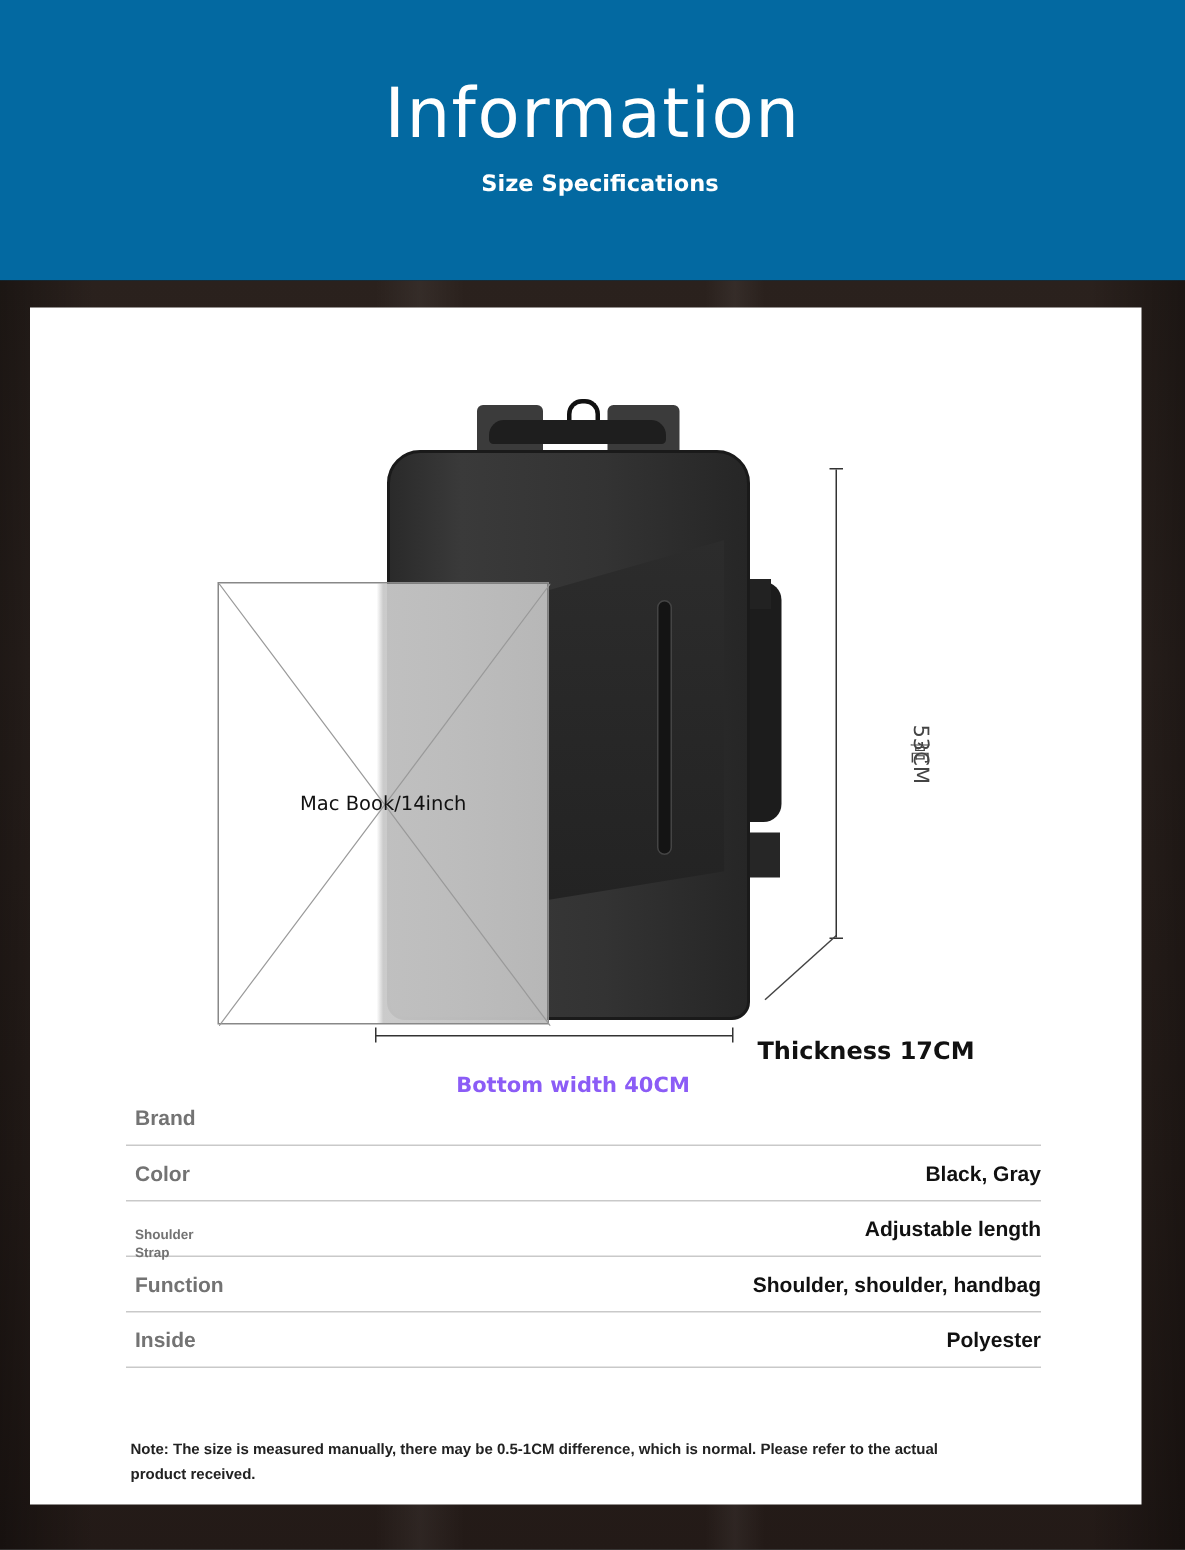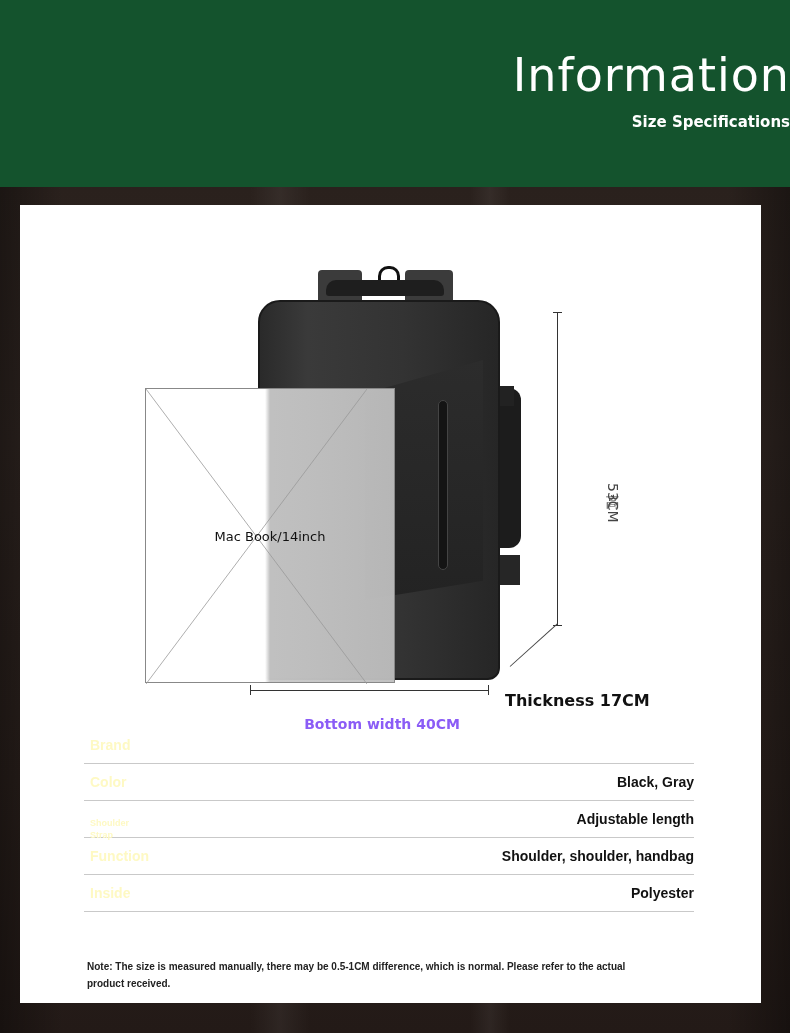--- a/index.html
+++ b/index.html
@@ -1,21 +1,21 @@
 <!DOCTYPE html>
 <html><head>
   <meta charset="utf-8">
   <style>
     * { margin: 0; padding: 0; box-sizing: border-box; }
     html, body { width: 790px; height: 1033px; overflow: hidden; background: #000; }
     body { position: relative; font-family: "Liberation Sans", sans-serif; }
 
     .header {
       position: absolute; left: 0; top: 0; width: 790px; height: 187px;
-      background: #14532d; color: #fff; text-align: right;
+      background: #0369a1; color: #fff; text-align: center;
     }
     .header .title {
       position: absolute; left: 0; right: 0; top: 48px;
       font-family: "DejaVu Sans", sans-serif; font-size: 46px; font-weight: normal;
       letter-spacing: 1px; color: #fff;
     }
     .header .subtitle {
       position: absolute; left: 0; right: 0; top: 113px;
       font-family: "DejaVu Sans", sans-serif; font-size: 15px; font-weight: bold; color: #fff; margin-left: 10px;
     }
@@ -52,21 +52,21 @@
       left: 365px; top: 360px; width: 118px; height: 240px;
       background: linear-gradient(180deg, #2c2c2c 0%, #232323 100%);
       clip-path: polygon(0 14%, 100% 0, 100% 92%, 0 100%);
     }
     .bp-zip { left: 438px; top: 400px; width: 10px; height: 170px; background: #141414; border-radius: 5px; border: 1px solid #444; }
     .bp-side { left: 497px; top: 388px; width: 24px; height: 160px; background: #1c1c1c; border-radius: 0 12px 12px 0; }
     .bp-buckle1 { left: 500px; top: 386px; width: 14px; height: 20px; background: #222; }
     .bp-buckle2 { left: 500px; top: 555px; width: 20px; height: 30px; background: #262626; }
 
     .laptop {
-      position: absolute; left: 145px; top: 388px; width: 250px; height: 295px;
+      position: absolute; left: 145px; top: 388px; width: 221px; height: 295px;
       border: 1.5px solid #888;
       background: linear-gradient(90deg, #ffffff 0%, #ffffff 48%, rgba(200,200,200,0.95) 50%, rgba(190,190,190,0.95) 100%);
     }
     .laptop svg { position: absolute; left: 0; top: 0; }
     .laptop .label {
       position: absolute; left: 0; right: 0; top: 140px; text-align: center;
       font-family: "DejaVu Sans", sans-serif; font-size: 13px; color: #111;
     }
 
     .dim-h-line { position: absolute; left: 557px; top: 313px; width: 1px; height: 312px; background: #333; }
@@ -91,21 +91,21 @@
       font-size: 14px; font-weight: bold; color: #8b5cf6; font-family: "DejaVu Sans", sans-serif;
     }
 
     .spec-table { position: absolute; left: 84px; top: 727px; width: 610px; }
     .spec-row {
       position: relative; height: 37px; border-bottom: 1.5px solid #c9c9c9;
       display: flex; align-items: center; justify-content: space-between;
     }
     .spec-row.first { height: 37px; }
     .spec-key {
-      padding-left: 6px; font-size: 14px; font-weight: bold; color: #fef9c3;
+      padding-left: 6px; font-size: 14px; font-weight: bold; color: #737373;
       font-family: "Liberation Sans", sans-serif;
     }
     .spec-key.small { font-size: 9px; line-height: 12px; width: 50px; margin-top: 19px; }
     .spec-val {
       font-size: 14px; font-weight: bold; color: #111; text-align: center; padding-right: 0px;
       font-family: "Liberation Sans", sans-serif;
     }
 
     .note {
       position: absolute; left: 87px; top: 958px; width: 560px;

